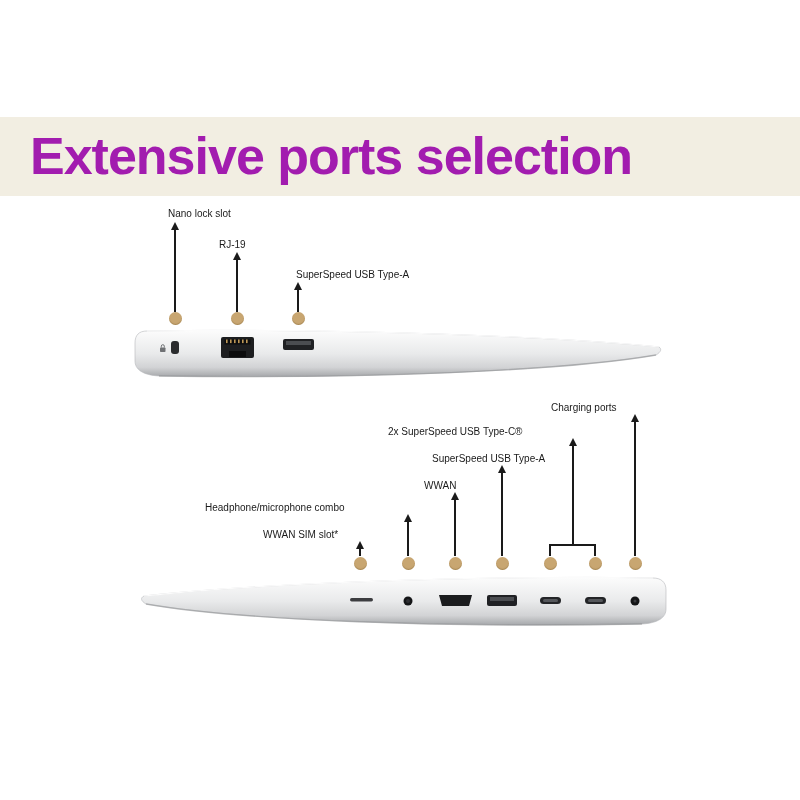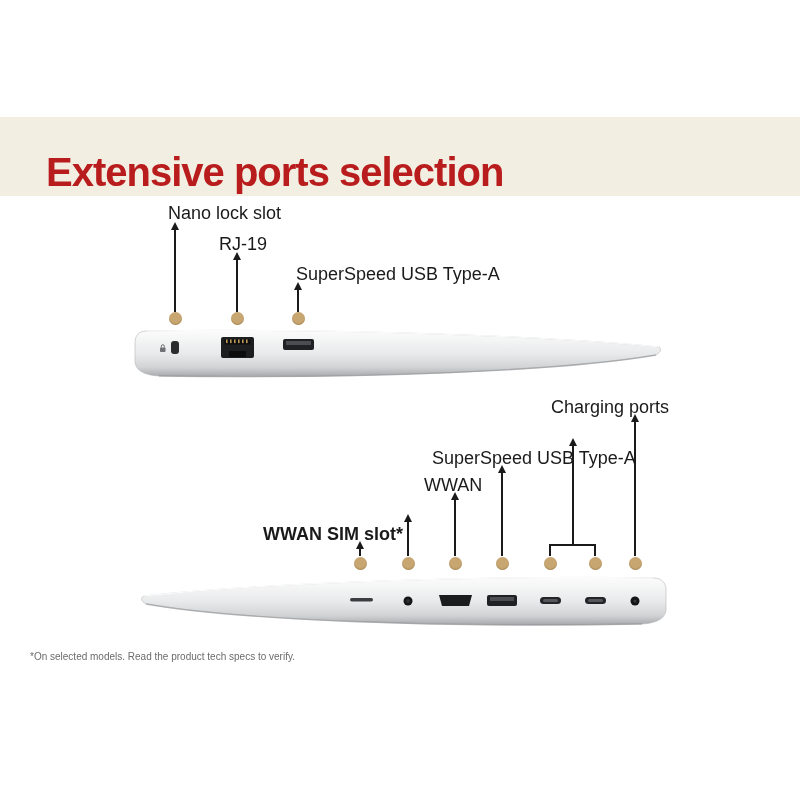--- a/index.html
+++ b/index.html
@@ -1,21 +1,21 @@
 <!DOCTYPE html>
 <html><head>
 <meta charset="utf-8">
 <style>
   html,body{margin:0;padding:0;background:#ffffff;}
   .canvas{position:relative;width:800px;height:800px;background:#ffffff;overflow:hidden;
           font-family:"Liberation Sans",sans-serif;}
   .title-band{position:absolute;left:0;top:117px;width:800px;height:79px;background:#f2eee2;}
-  .title-band h1{margin:16px;padding:0 0 0 30px;font-size:40px;line-height:79px;font-weight:600;
-          letter-spacing:-1px;color:#b91c1c;white-space:nowrap;}
-  .clabel{position:absolute;font-size:18px;line-height:15px;color:#1a1a1a;white-space:nowrap;}
+  .title-band h1{margin:0;padding:0 0 0 30px;font-size:52px;line-height:79px;font-weight:600;
+          letter-spacing:-1px;color:#a21caf;white-space:nowrap;}
+  .clabel{position:absolute;font-size:10px;line-height:15px;color:#1a1a1a;white-space:nowrap;}
   .arrow{position:absolute;width:2px;background:#1a1a1a;}
   .arrow::before{content:"";position:absolute;top:-7px;left:-3px;width:0;height:0;
           border-left:4px solid transparent;border-right:4px solid transparent;
           border-bottom:8px solid #1a1a1a;}
   .seg{position:absolute;background:#1a1a1a;}
   .dot{position:absolute;width:13px;height:13px;border-radius:50%;background:#c8a671;
           box-shadow:inset 0 -1px 1px rgba(120,90,40,.4);}
   .lap{position:absolute;}
   .footnote{position:absolute;left:30px;top:651px;font-size:10px;color:#6b6b6b;}
 </style>
@@ -68,23 +68,25 @@
       <rect x="113" y="15.5" width="1.6" height="3.6" fill="#bd9756"></rect>
       <rect x="96" y="27" width="17" height="6" fill="#0c0c0d"></rect>
     </g>
     <g>
       <rect x="150" y="15" width="31" height="11" rx="2" fill="#202124"></rect>
       <rect x="153" y="17" width="25" height="4" fill="#4b4d51"></rect>
     </g>
   </svg>
 
   <div class="clabel" style="left:551px;top:400px;">Charging ports</div>
+  <div class="clabel" style="left:388px;top:424px;">2x SuperSpeed USB Type-C®</div>
   <div class="clabel" style="left:432px;top:451px;">SuperSpeed USB Type-A</div>
   <div class="clabel" style="left:424px;top:478px;">WWAN</div>
-  <div class="clabel" style="left:263px;top:527px;font-weight:bold;">WWAN SIM slot*</div>
+  <div class="clabel" style="left:205px;top:500px;">Headphone/microphone combo</div>
+  <div class="clabel" style="left:263px;top:527px;">WWAN SIM slot*</div>
 
   <div class="arrow" style="left:634px;top:421px;height:135px;"></div>
   <div class="arrow" style="left:572px;top:445px;height:100px;"></div>
   <div class="seg" style="left:549px;top:544px;width:47px;height:2px;"></div>
   <div class="seg" style="left:549px;top:544px;width:2px;height:12px;"></div>
   <div class="seg" style="left:594px;top:544px;width:2px;height:12px;"></div>
   <div class="arrow" style="left:501px;top:472px;height:84px;"></div>
   <div class="arrow" style="left:454px;top:499px;height:57px;"></div>
   <div class="arrow" style="left:407px;top:521px;height:35px;"></div>
   <div class="arrow" style="left:359px;top:548px;height:8px;"></div>
@@ -126,15 +128,14 @@
     <g>
       <rect x="447" y="26" width="21" height="7" rx="3.5" fill="#232427"></rect>
       <rect x="450" y="28" width="15" height="3" rx="1.5" fill="#55575b"></rect>
     </g>
     <g>
       <circle cx="497" cy="30" r="4.5" fill="#141517"></circle>
       <circle cx="497" cy="30" r="1.5" fill="#3a3b3f"></circle>
     </g>
   </svg>
 
-  <div class="footnote">*On selected models. Read the product tech specs to verify.</div>
 
 </div>
 
 </body></html>

